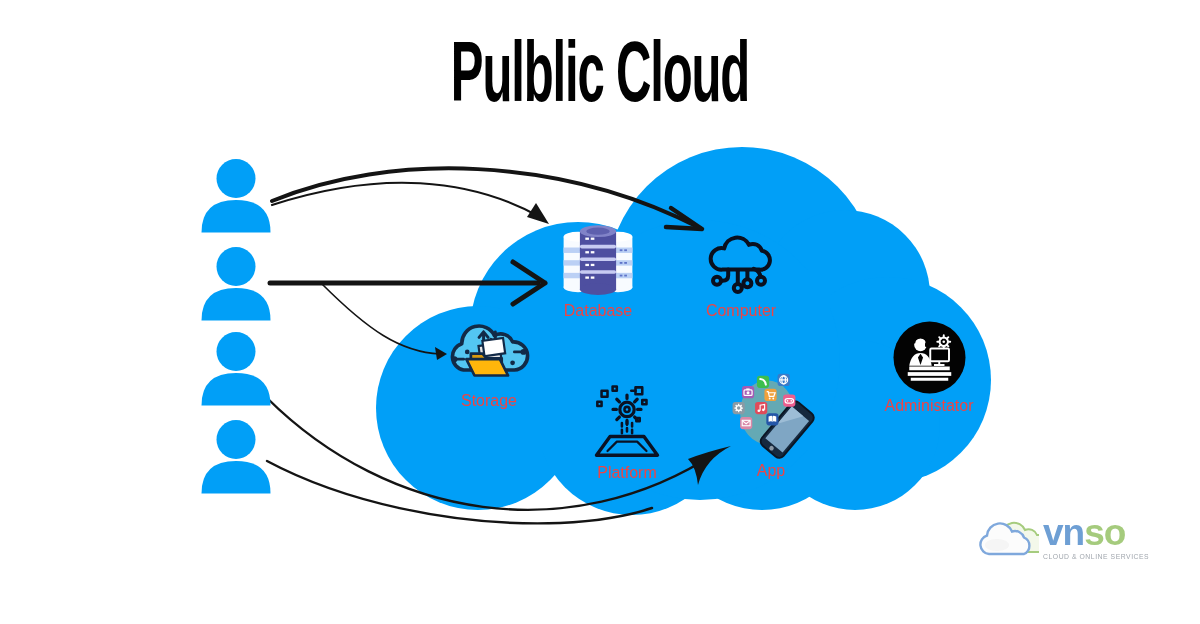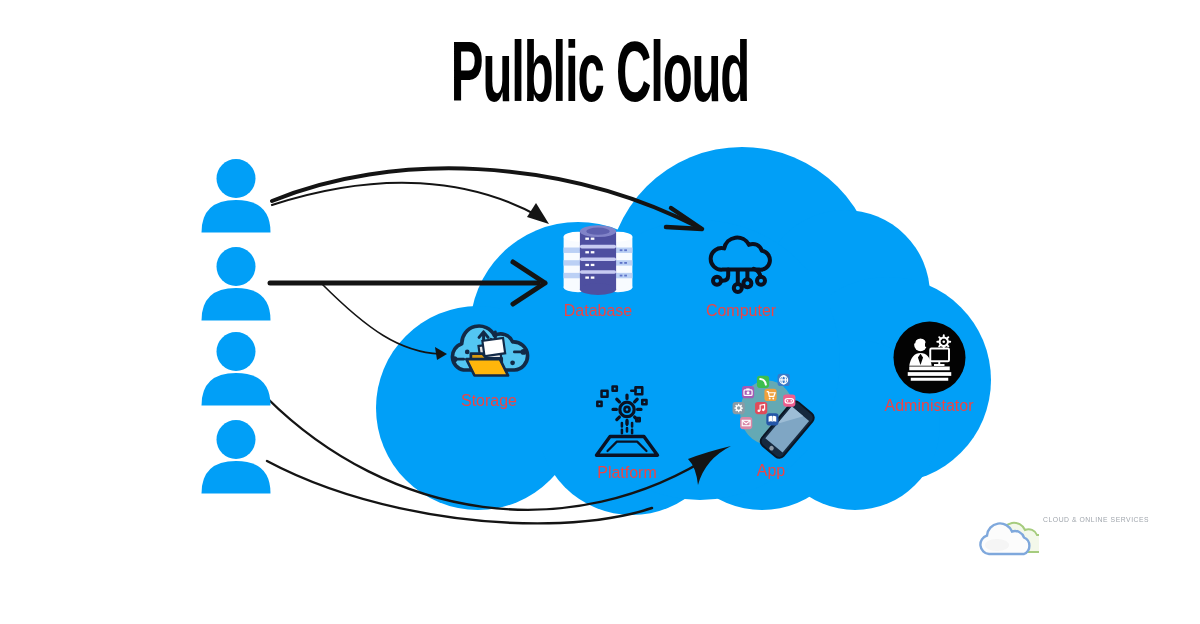--- a/index.html
+++ b/index.html
@@ -304,17 +304,20 @@
     <div class="lbl">Administator</div>
   </div>
 
   <div class="logo">
     <svg width="64" height="52" viewBox="0 0 64 52">
       <path d="M22 38 a9 9 0 0 1 -1 -18 a12 12 0 0 1 23 -4 a9 9 0 0 1 12 5 a8.5 8.5 0 0 1 1 17 z" fill="#F3F8EA" stroke="#A6CC7E" stroke-width="2" transform="translate(6,2)"></path>
       <path d="M14 42 a9.5 9.5 0 0 1 -2 -18.5 a13 13 0 0 1 25 -4 a9.5 9.5 0 0 1 12 6 a9 9 0 0 1 0 16.5 z" fill="#FCFCFC" stroke="#7FA8DC" stroke-width="2.4"></path>
       <ellipse cx="22" cy="33" rx="12" ry="6" fill="#F2F2F2" opacity="0.8"></ellipse>
     </svg>
     <div class="logo-text">
+      <span class="logo-word">
+        <span class="logo-vn">vn</span><span class="logo-so">so</span>
+      </span>
       <div class="logo-tag">CLOUD &amp; ONLINE SERVICES</div>
     </div>
   </div>
 
 </div>
 
 </body></html>

